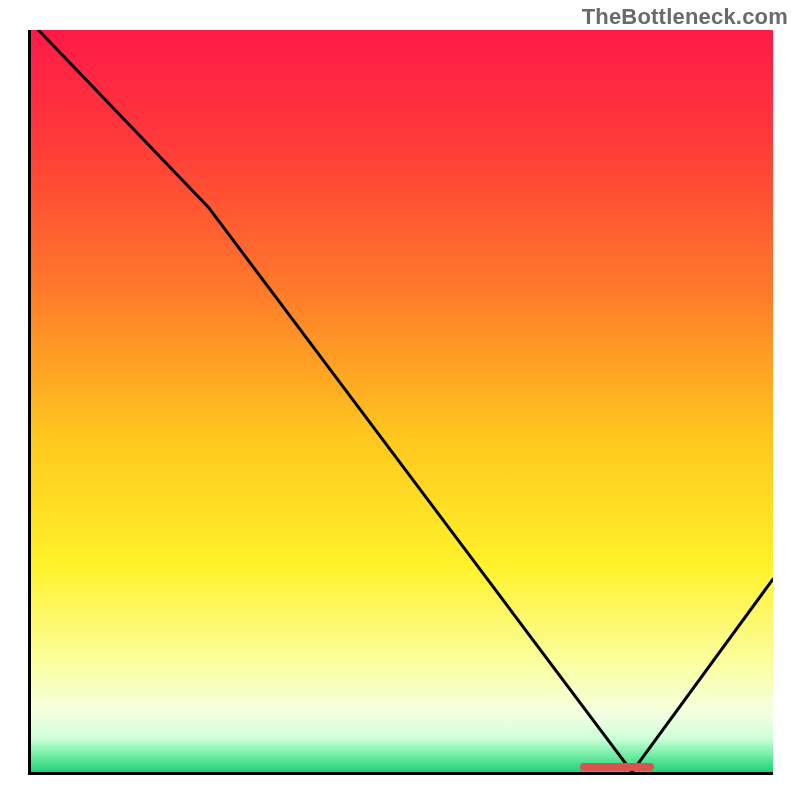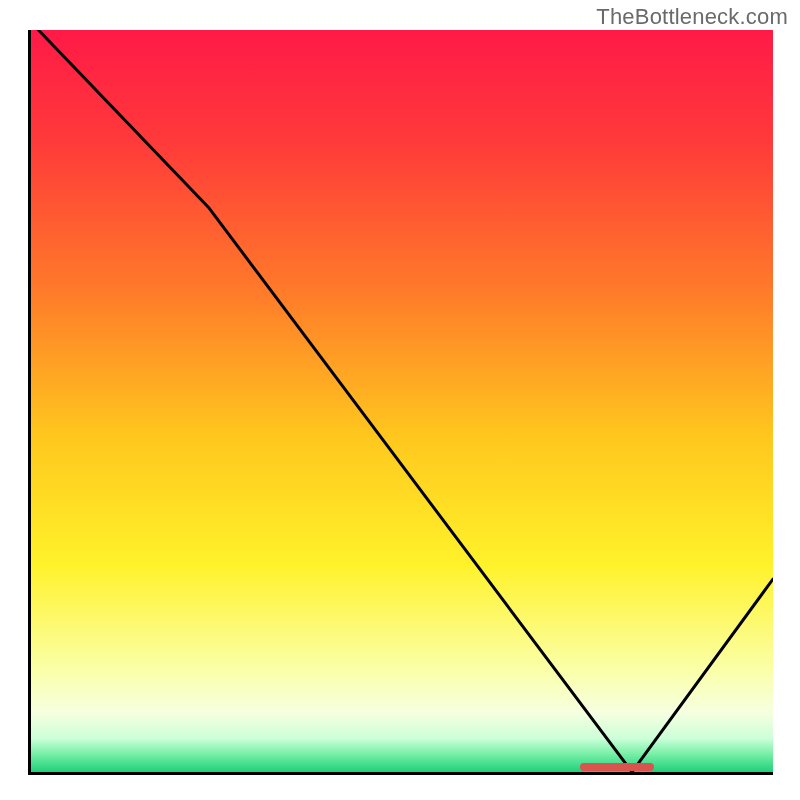--- a/index.html
+++ b/index.html
@@ -14,21 +14,21 @@
   .canvas {
     position: relative;
     width: 800px;
     height: 800px;
   }
   .watermark {
     position: absolute;
     top: 4px;
     right: 12px;
     font-size: 22px;
-    font-weight: 400;
+    font-weight: 700;
     color: #6a6a6a;
     letter-spacing: 0.2px;
     user-select: none;
   }
   .plot-frame {
     position: absolute;
     left: 28px;
     top: 30px;
     width: 745px;
     height: 745px;

